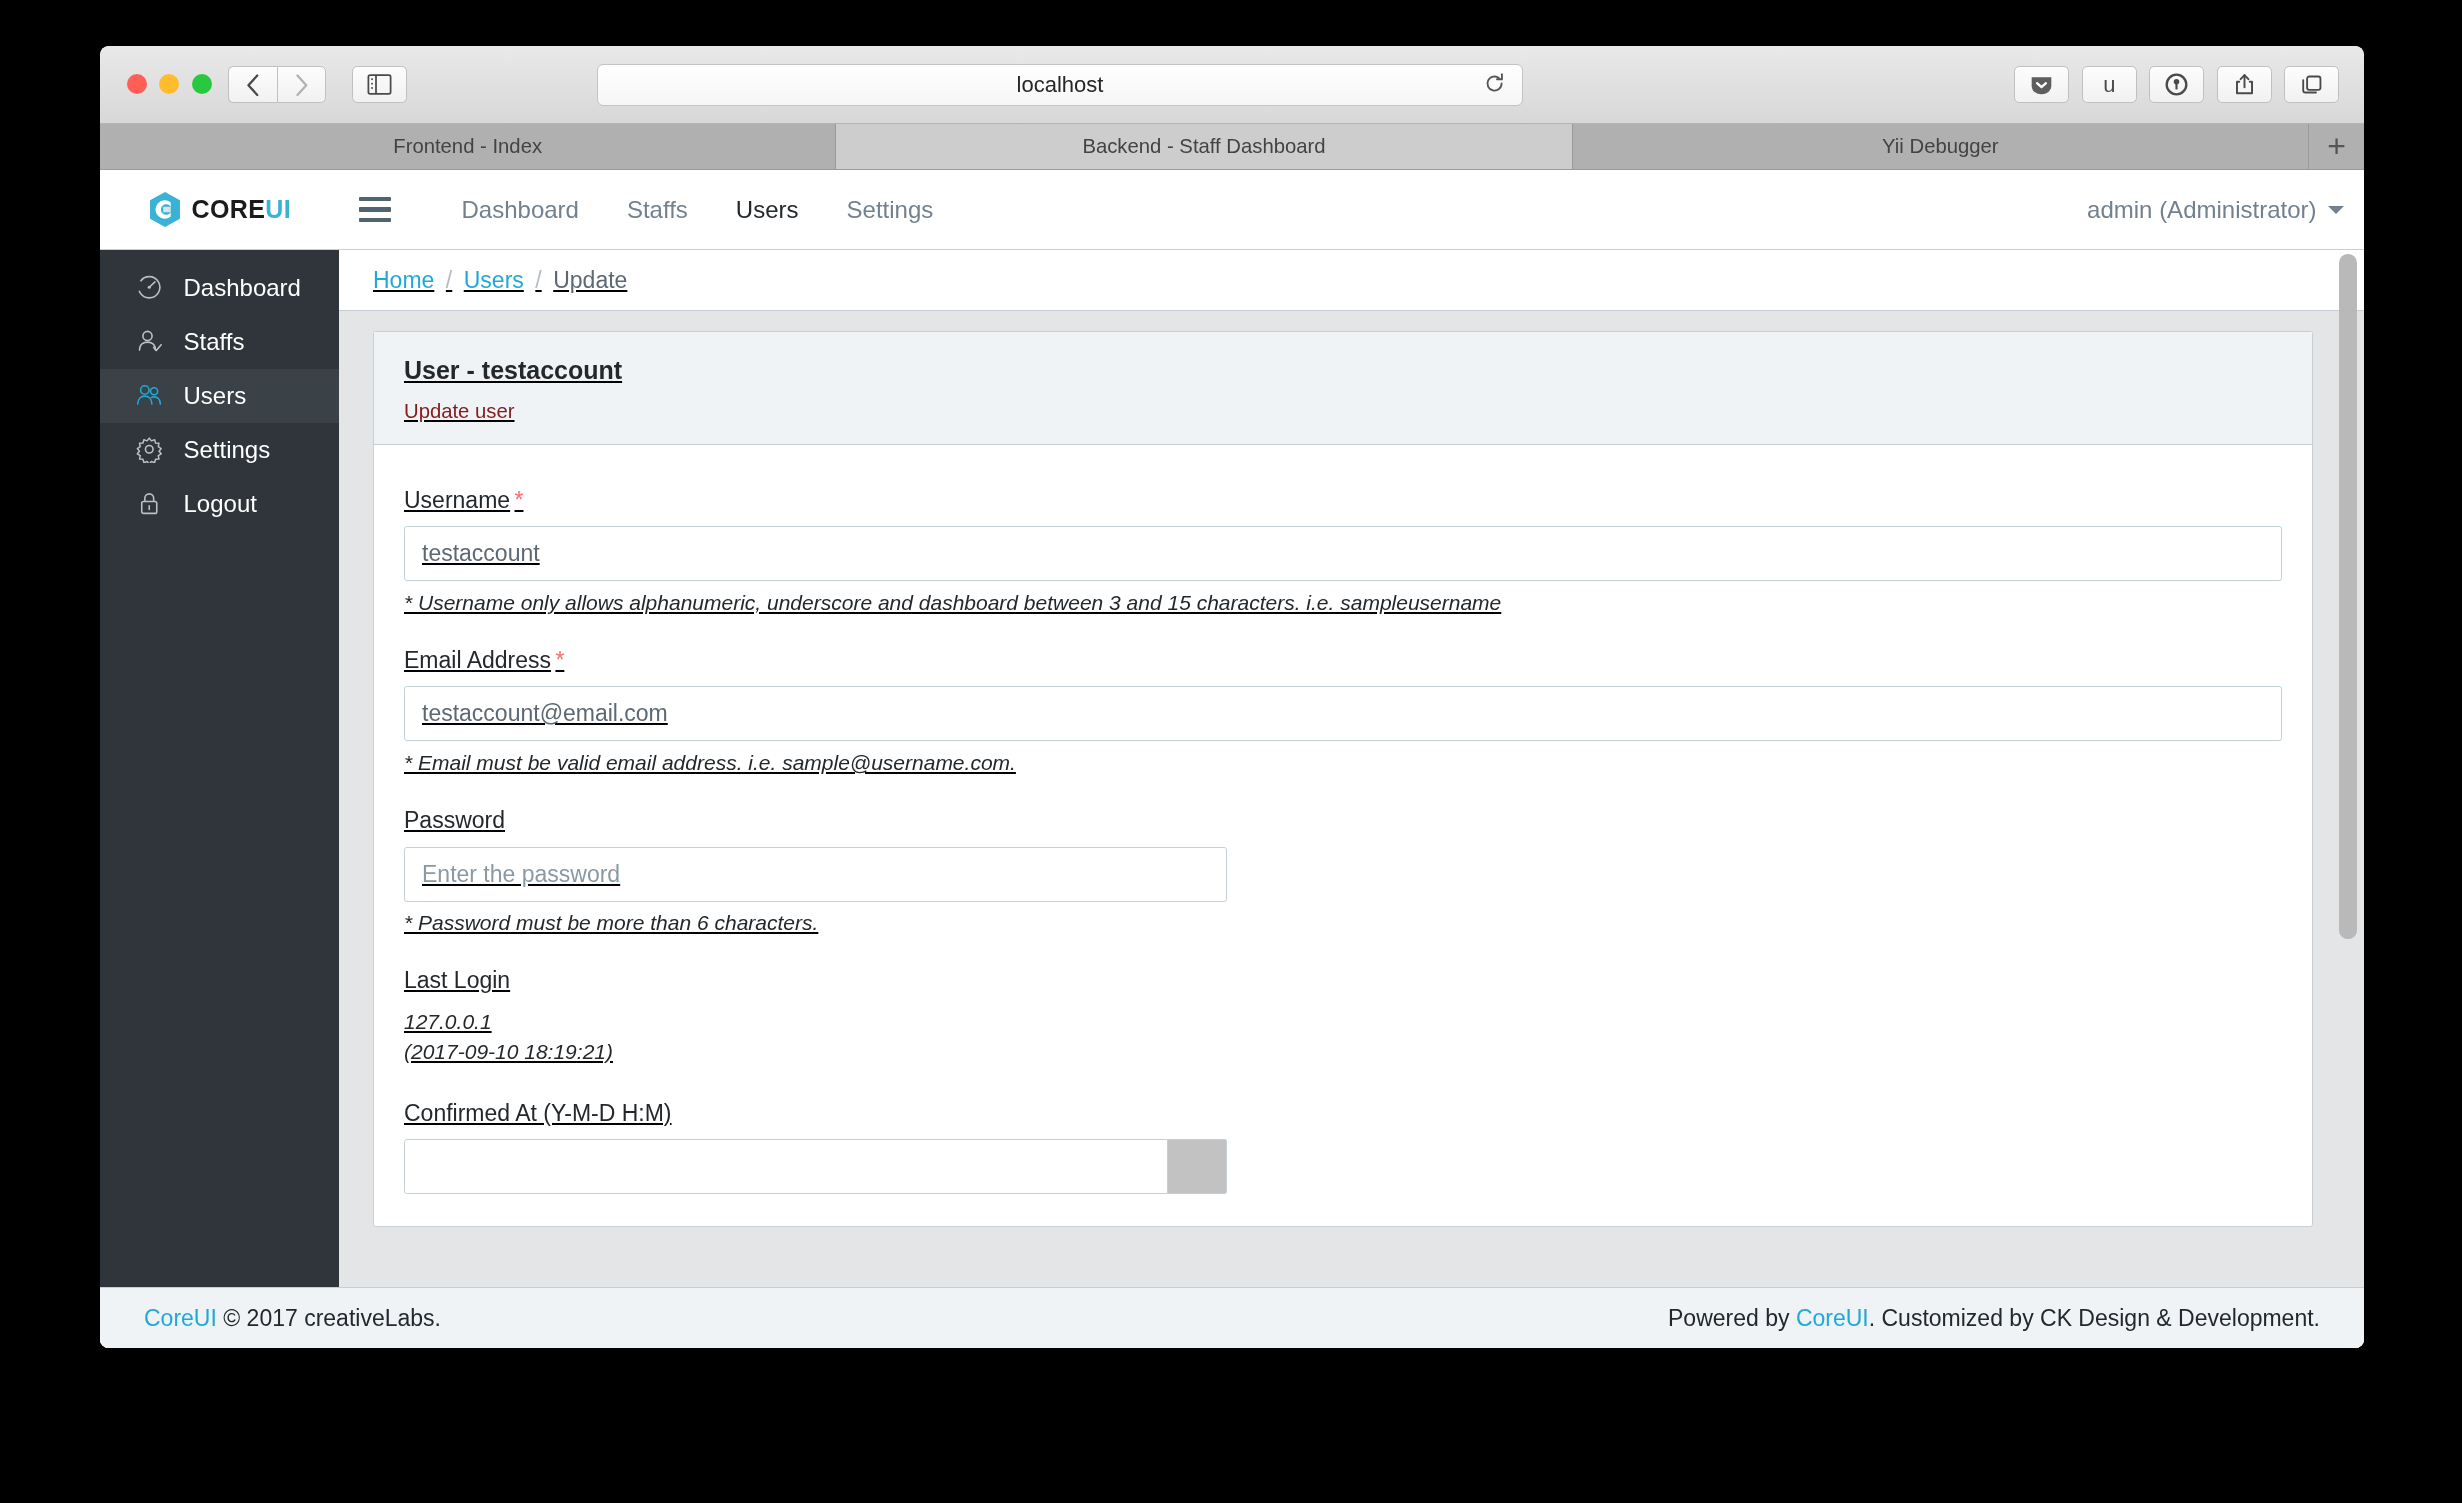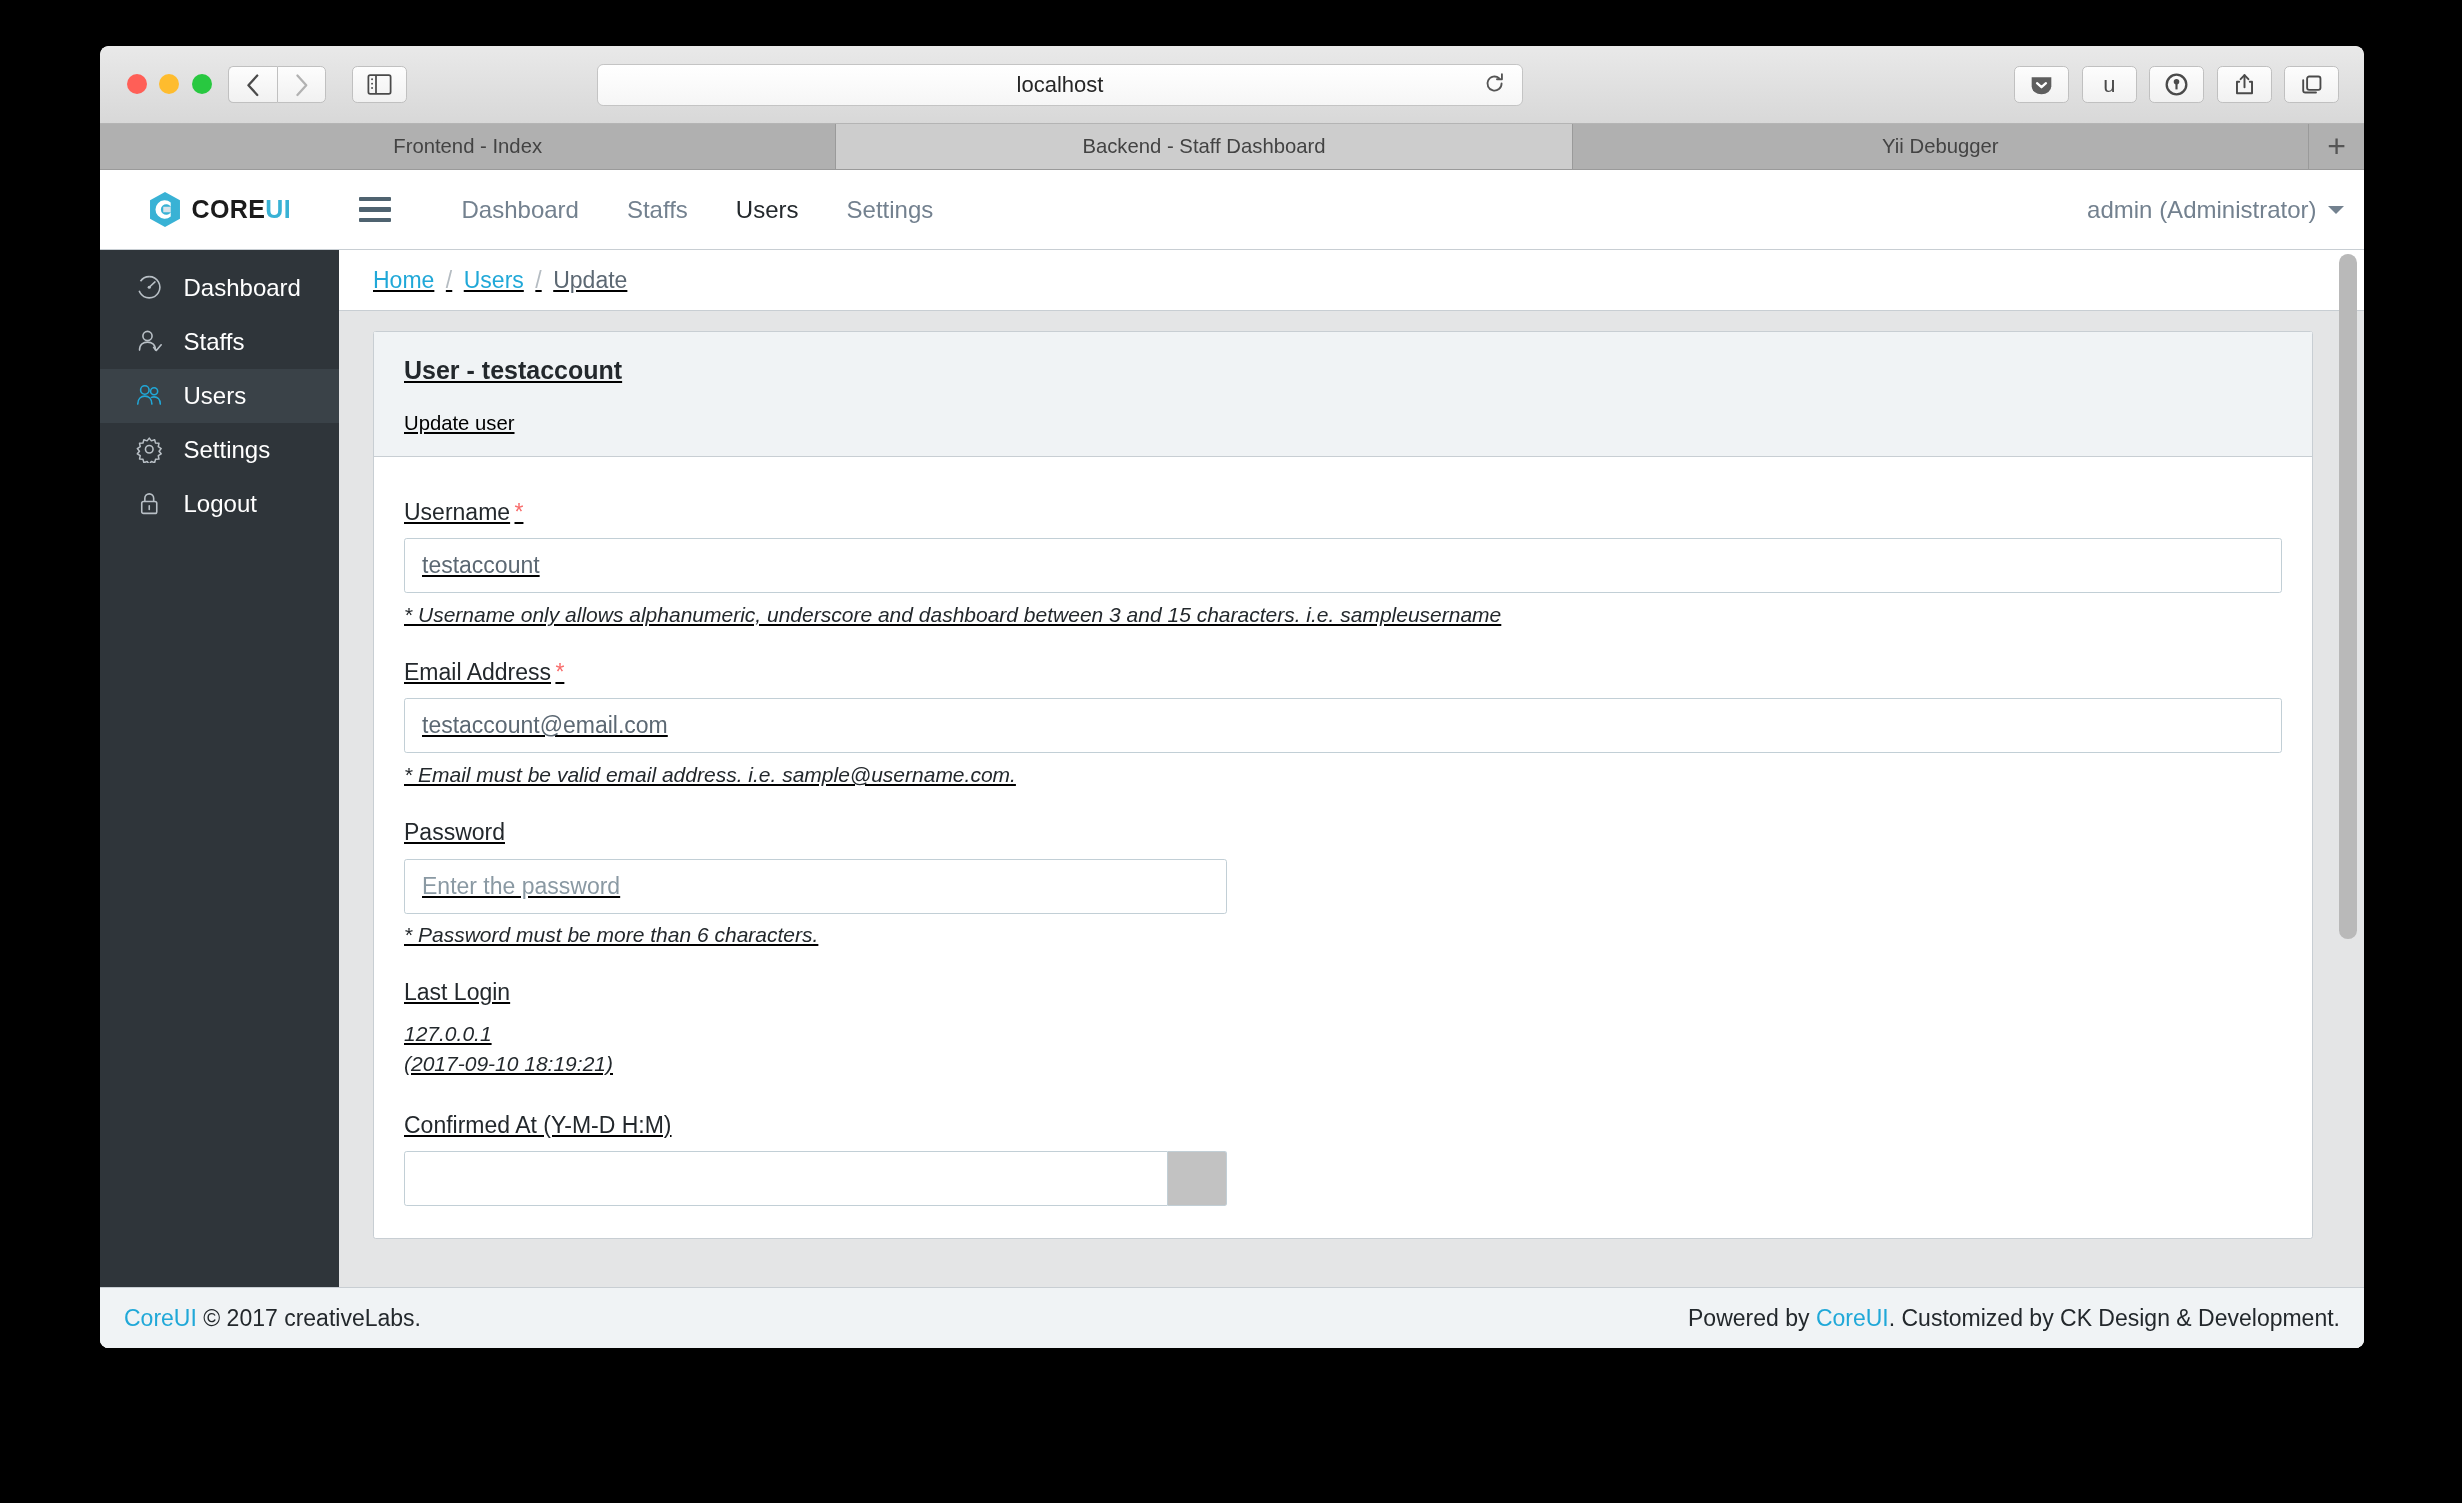--- a/index.html
+++ b/index.html
@@ -118,21 +118,21 @@
     font-size: 23px; gap: 11.5px;
   }
   .breadcrumb a { color: #20a8d8; text-decoration: none; }
   .breadcrumb .sep { color: #b5bcc2; }
   .breadcrumb .cur { color: #5c6873; }
 
   .cardwrap { padding: 20px 51px 0 34px; }
   .card { background: #fff; border: 0.9px solid #c8ced3; border-radius: 2.7px; }
   .card-header { background: #f0f3f5; border-bottom: 0.9px solid #c8ced3; padding: 24px 30px 21px; }
   .card-title { font-size: 25px; font-weight: bold; color: #23282c; }
-  .card-sub { font-size: 20.3px; color: #000000; margin-top: 27px; }
+  .card-sub { font-size: 20.3px; color: #7f1d1d; margin-top: 15px; }
   .card-body { padding: 34px 30px 0; }
 
   .form-group { margin-bottom: 32px; margin-top: 8px; }
   .flabel { font-size: 23px; color: #23282c; display: block; margin-bottom: 12.4px; }
   .req { color: #f86c6b; margin-left: 4.4px; }
   .finput {
     display: block; width: 100%; height: 55px;
     border: 0.9px solid #c2cfd6; border-radius: 2.7px;
     padding: 0 17px; font-size: 23px; color: #5c6873;
     font-family: "Liberation Sans", sans-serif; background: #fff;
@@ -150,21 +150,21 @@
   }
 
   
   .vscroll { position: absolute; right: 7px; top: 4.4px; width: 17.7px; height: 100%; }
   .vthumb { position: absolute; top: 0; left: 0; width: 17.7px; height: 685px; background: #b9b9b9; border-radius: 8.8px; }
 
   
   .footer {
     height: 61px; background: #f0f3f5; border-top: 0.9px solid #c8ced3;
     display: flex; align-items: center; justify-content: space-between;
-    padding: 0 24px; font-size: 23px; color: #23282c; position: relative; z-index: 3; gap: 36px;
+    padding: 0 44px; font-size: 23px; color: #23282c; position: relative; z-index: 3; gap: 36px;
   }
   .footer a { color: #20a8d8; text-decoration: none; }
 </style>
 </head>
 <body>
 
 <div class="window">
 
   <div class="toolbar">
     <div class="traffic">

